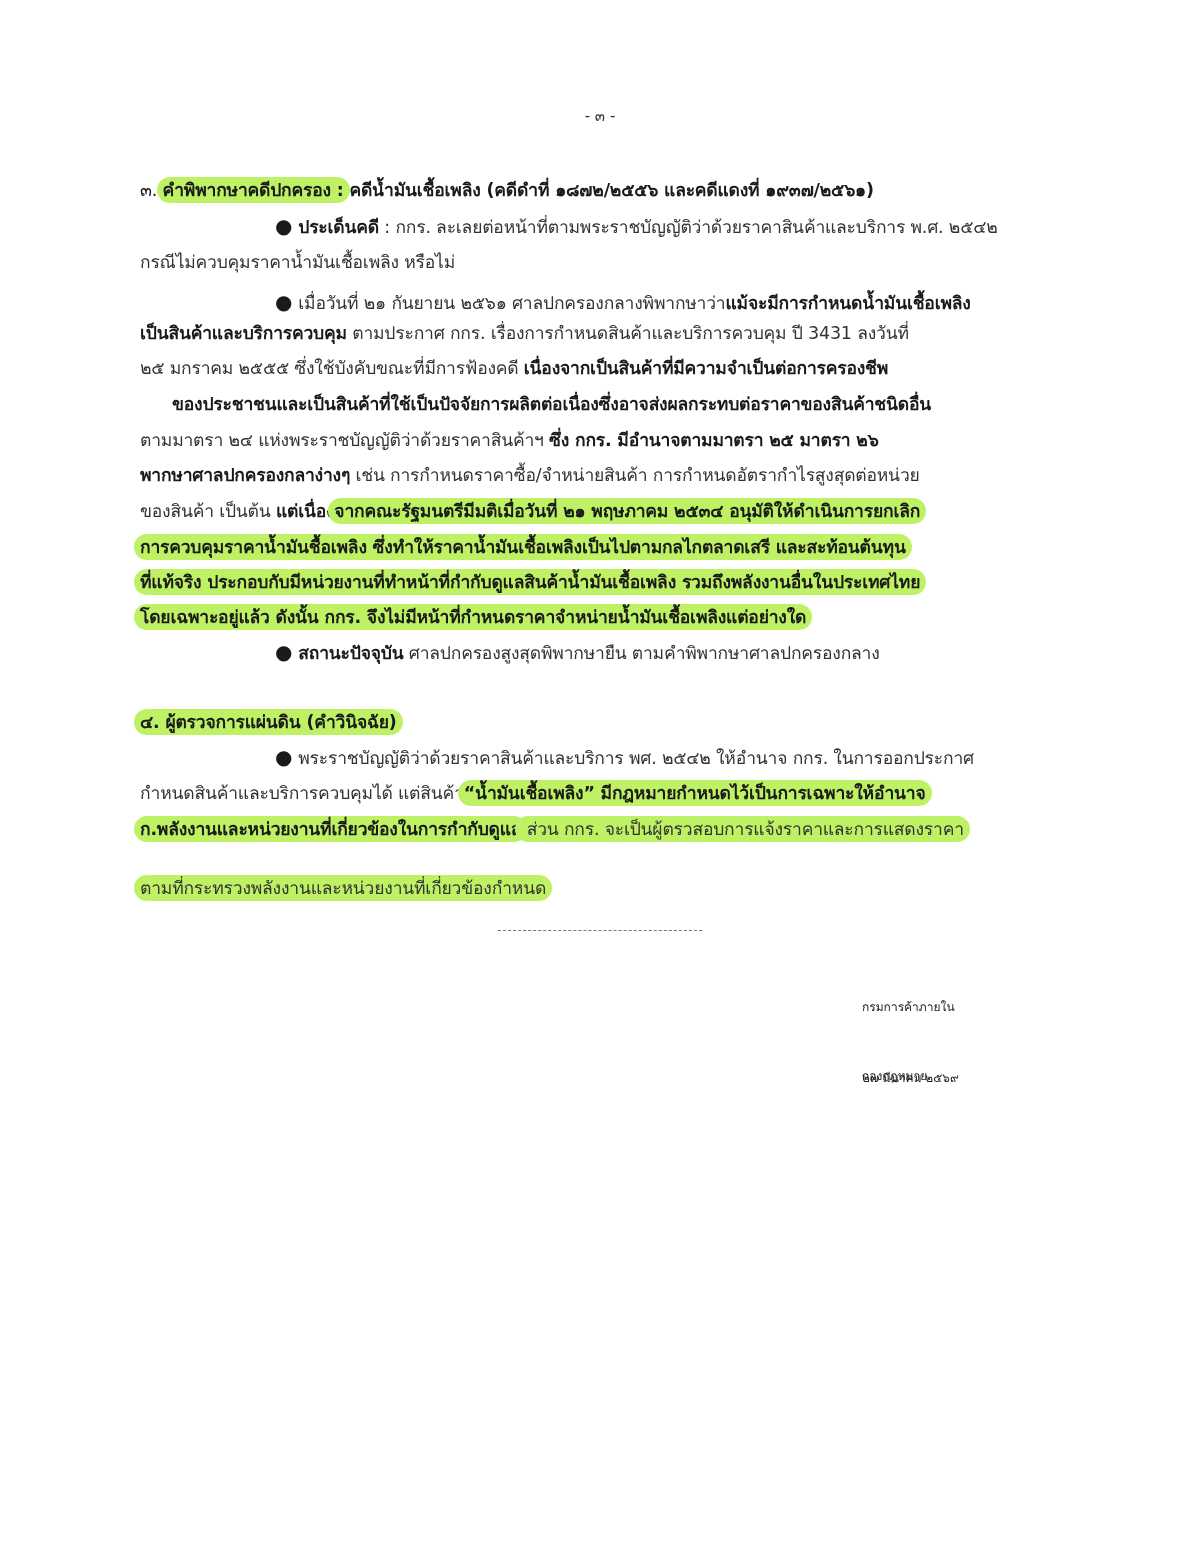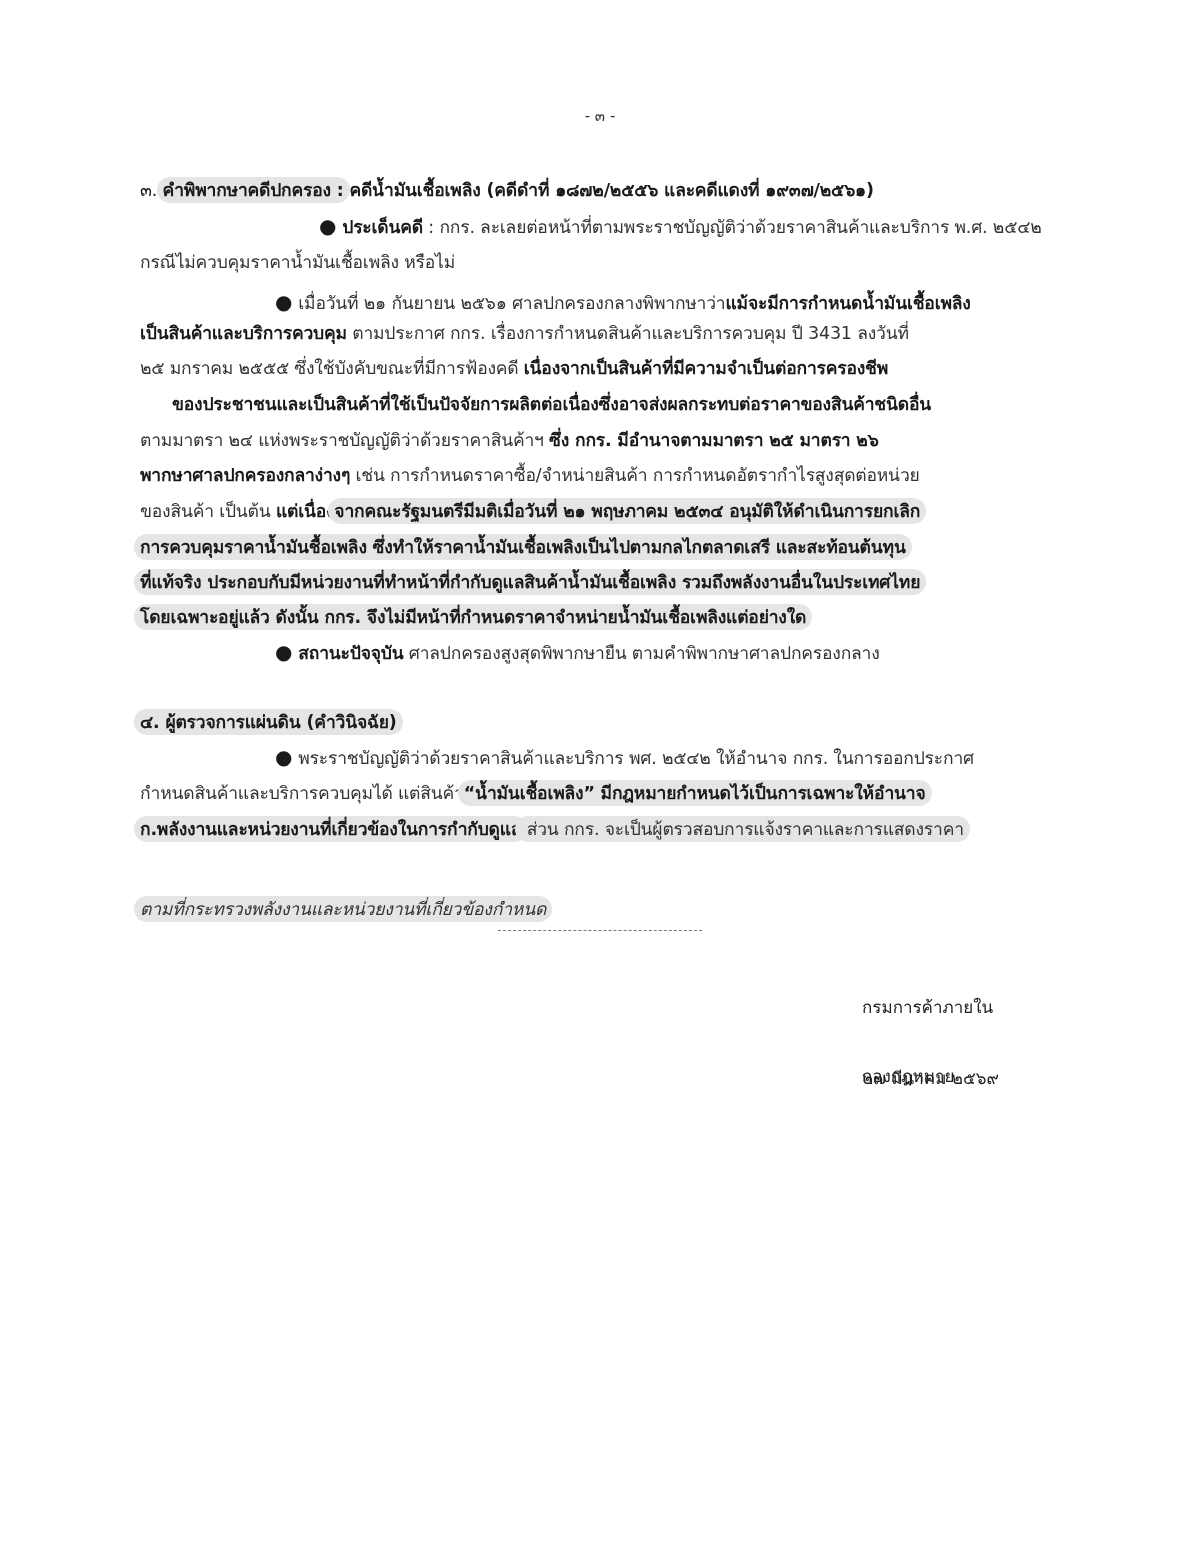--- a/index.html
+++ b/index.html
@@ -13,46 +13,46 @@
       font-size: 15px; color: #333;
     }
     .line {
       position: absolute; left: 140px; width: 920px;
       font-size: 17.5px; line-height: 24px; white-space: nowrap;
       letter-spacing: -0.2px;
     }
     .line.indent { left: 275px; width: 785px; }
     .b { font-weight: bold; }
     .hl {
-      background: #e5e5e5;
+      background: #bef264;
       border-radius: 14px;
       padding: 3px 6px;
       margin: 0 -6px;
     }
     .bullet { font-size: 20px; margin-right: 6px; }
     .divider {
       position: absolute; top: 930px; left: 498px; width: 204px;
       border-top: 1px dashed #777;
     }
     .sig {
-      position: absolute; left: 862px; font-size: 17px; line-height: 24px; color: #222;
+      position: absolute; left: 862px; font-size: 12px; line-height: 24px; color: #222;
     }
     .light { color: #333; }
   </style>
 </head>
 <body>
 
 <div class="page-num">- ๓ -</div>
 
 <div class="line" style="top:178px;">
   <span>๓.</span>
   <span class="hl b">คำพิพากษาคดีปกครอง :</span><span class="b"> คดีน้ำมันเชื้อเพลิง (คดีดำที่ ๑๘๗๒/๒๕๕๖ และคดีแดงที่ ๑๙๓๗/๒๕๖๑)</span>
 </div>
 
-<div class="line indent" style="top:214px;margin-left:44px;">
+<div class="line indent" style="top:214px;">
   <span class="bullet">●</span><span class="b">ประเด็นคดี</span><span class="light"> : กกร. ละเลยต่อหน้าที่ตามพระราชบัญญัติว่าด้วยราคาสินค้าและบริการ พ.ศ. ๒๕๔๒</span>
 </div>
 <div class="line light" style="top:250px;">กรณีไม่ควบคุมราคาน้ำมันเชื้อเพลิง หรือไม่</div>
 
 <div class="line indent" style="top:290px;">
   <span class="bullet">●</span><span class="light">เมื่อวันที่ ๒๑ กันยายน ๒๕๖๑ ศาลปกครองกลางพิพากษาว่า</span><span class="b">แม้จะมีการกำหนดน้ำมันเชื้อเพลิง</span>
 </div>
 <div class="line" style="top:321px;">
   <span class="b">เป็นสินค้าและบริการควบคุม</span><span class="light"> ตามประกาศ กกร. เรื่องการกำหนดสินค้าและบริการควบคุม ปี 3431 ลงวันที่</span>
 </div>
@@ -88,21 +88,21 @@
 </div>
 <div class="line indent" style="top:745px;">
   <span class="bullet">●</span><span class="light">พระราชบัญญัติว่าด้วยราคาสินค้าและบริการ พศ. ๒๕๔๒ ให้อำนาจ กกร. ในการออกประกาศ</span>
 </div>
 <div class="line" style="top:781px;">
   <span class="light">กำหนดสินค้าและบริการควบคุมได้ แต่สินค้า</span><span class="b hl">“น้ำมันเชื้อเพลิง”  มีกฎหมายกำหนดไว้เป็นการเฉพาะให้อำนาจ</span>
 </div>
 <div class="line" style="top:817px;">
   <span class="b hl">ก.พลังงานและหน่วยงานที่เกี่ยวข้องในการกำกับดูแล</span><span class="hl light"> ส่วน กกร. จะเป็นผู้ตรวสอบการแจ้งราคาและการแสดงราคา</span>
 </div>
-<div class="line" style="top:897px;font-style:italic;">
+<div class="line" style="top:876px;">
   <span class="hl light">ตามที่กระทรวงพลังงานและหน่วยงานที่เกี่ยวข้องกำหนด</span>
 </div>
 
 <div class="divider"></div>
 
 <div class="sig" style="top:995px;">กรมการค้าภายใน</div>
 <div class="sig" style="top:1064px;">กองกฎหมาย</div>
 <div class="sig" style="top:1066px;">๒๗ มีนาคม  ๒๕๖๙</div>
 
 </body></html>

